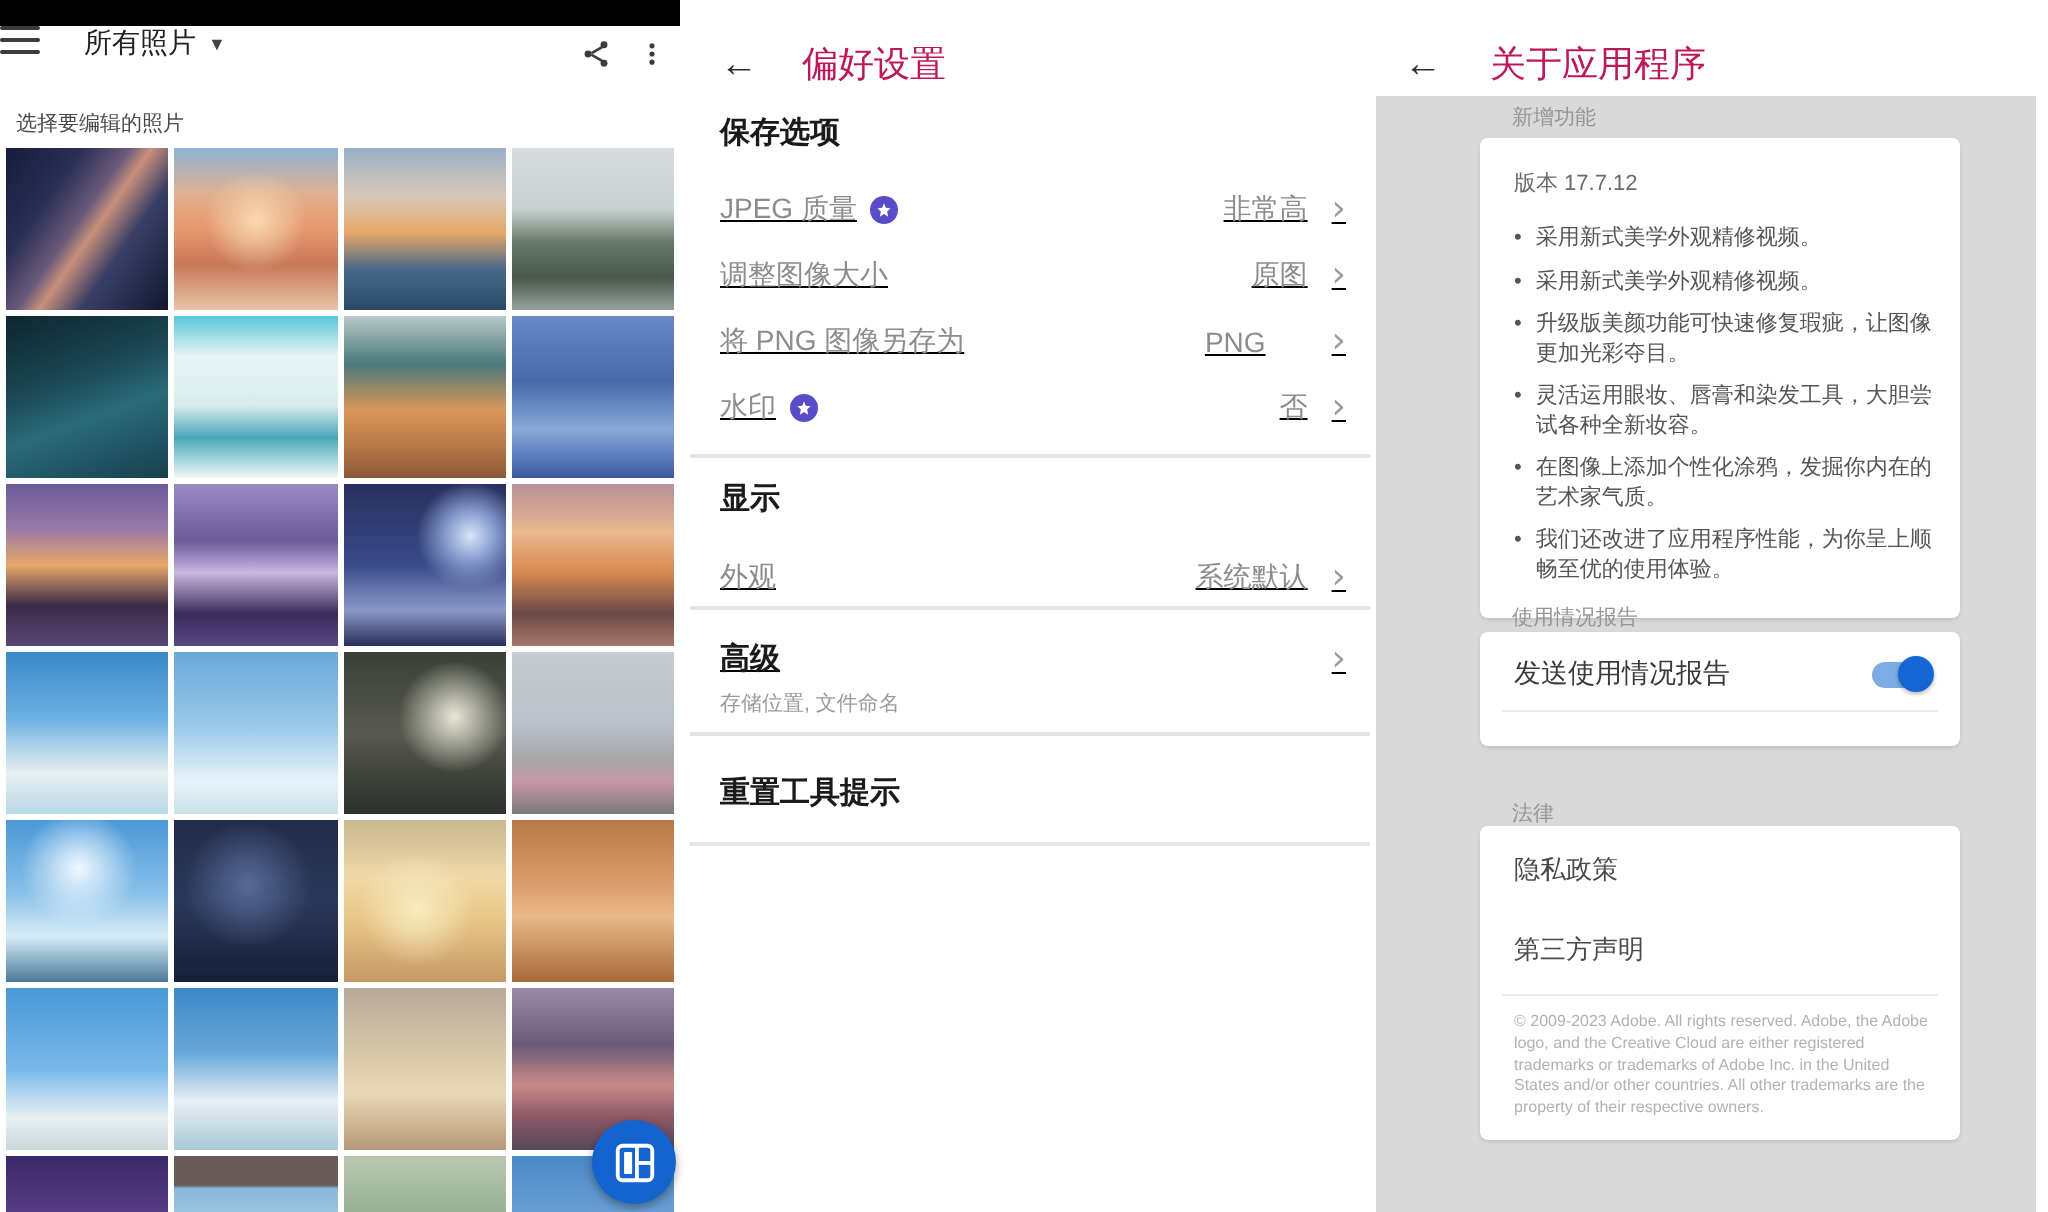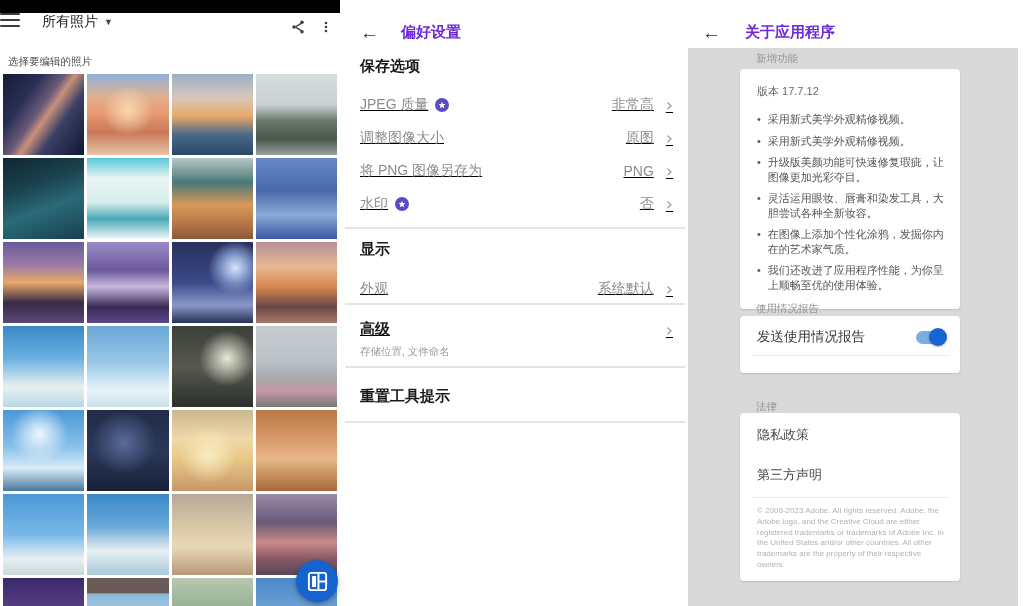--- a/index.html
+++ b/index.html
@@ -22,39 +22,39 @@
   .grid { position:absolute; left:0; top:74px; width:340px; padding:0 3px; display:grid;
           grid-template-columns:repeat(4,1fr); gap:3px; grid-auto-rows:81px; }
   .thumb { width:100%; height:81px; background:#ccc; cursor:pointer; }
   .fab { position:absolute; left:296px; top:560px; width:42px; height:42px; border-radius:50%;
          display:flex; align-items:center; justify-content:center; box-shadow:0 2px 5px rgba(0,0,0,.35); cursor:pointer; }
 
   
   .panel-mid { position:absolute; left:345px; top:0; width:340px; height:606px; background:#fff; }
   .pm-header { position:absolute; left:0; top:16px; width:340px; height:32px; display:flex; align-items:center; padding:0 15px; gap:22px; }
   .back-arrow { font-size:19px; color:#2e2e2e; cursor:pointer; line-height:1; }
-  .pm-title { font-size:15px; color:#6d28d9; font-weight:700; }
+  .pm-title { font-size:18px; color:#be185d; font-weight:400; }
   .section-h { position:absolute; left:15px; font-size:15px; font-weight:bold; color:#1a1a1a; }
   .pref-row { position:absolute; left:0; width:340px; height:33px; display:flex; align-items:center; padding:0 12px 0 15px; cursor:pointer;text-decoration:underline; }
   .pref-label { font-size:14px; color:#8c8c8c; display:flex; align-items:center; gap:7px; }
   .pref-label.dark { color:#1a1a1a; font-weight:bold; font-size:15px; }
   .pref-spacer { flex:1; }
   .pref-value { font-size:14px; color:#8c8c8c; }
   .chev { font-size:18px; color:#9c9c9c; margin-left:12px; line-height:1; font-family:"DejaVu Sans",sans-serif; }
   .badge { width:14px; height:14px; border-radius:50%; background:#584cc8; display:inline-flex; align-items:center; justify-content:center; }
   .badge svg { display:block; }
   .divider { position:absolute; left:0; width:340px; height:2px; background:#e4e4e4; }
   .sub-note { position:absolute; left:15px; font-size:10.5px; color:#9a9a9a; }
 
   
   .panel-right { position:absolute; left:685px; top:0; width:339px; height:606px; background:#fff; }
   .pr-header { position:absolute; left:0; top:16px; width:339px; height:32px; display:flex; align-items:center; padding:0 17px; gap:24px; }
   .about-bg { position:absolute; left:3px; top:48px; width:330px; height:558px; background:#d9d9d9; }
   .gray-label { position:absolute; left:68px; font-size:10.5px; color:#959595; }
-  .card { position:absolute; left:52px; width:220px; background:#fff; border-radius:4px; box-shadow:0 1px 2px rgba(0,0,0,.12); }
+  .card { position:absolute; left:52px; width:240px; background:#fff; border-radius:4px; box-shadow:0 1px 2px rgba(0,0,0,.12); }
   .card1 { top:21px; padding:15px 13px 10px 17px; }
   .version { font-size:11px; color:#6a6a6a; margin-bottom:13px; }
   .bullet { display:flex; gap:7px; font-size:11px; line-height:1.32; color:#555; margin-bottom:7px; }
   .bullet .dot { flex:0 0 auto; color:#555; }
   .card2 { top:268px; padding:12px 14px 10px 17px; }
   .usage-row { display:flex; align-items:center; justify-content:space-between; margin-bottom:9px; }
   .usage-title { font-size:13.5px; color:#3a3a3a; }
   .toggle { position:relative; width:30px; height:13px; border-radius:7px; background:#7dabe4; cursor:pointer; flex:0 0 auto; }
   .toggle .knob { position:absolute; right:-1px; top:-2.5px; width:18px; height:18px; border-radius:50%; background:#1566d4; box-shadow:0 1px 2px rgba(0,0,0,.3); }
   .card2 .hr { height:1px; background:#e9e9e9; margin:0 -3px 7px -6px; }
@@ -167,21 +167,21 @@
       <span class="chev">›</span>
     </div>
 
     <div class="pref-row" style="top:121px;">
       <span class="pref-label">调整图像大小</span>
       <span class="pref-spacer"></span>
       <span class="pref-value">原图</span>
       <span class="chev">›</span>
     </div>
 
-    <div class="pref-row" style="top:154px;">
+    <div class="pref-row" style="top:154px;gap:21px;">
       <span class="pref-label">将 PNG 图像另存为</span>
       <span class="pref-spacer"></span>
       <span class="pref-value">PNG</span>
       <span class="chev">›</span>
     </div>
 
     <div class="pref-row" style="top:187px;">
       <span class="pref-label">
         <span>水印</span>
         <span class="badge">

